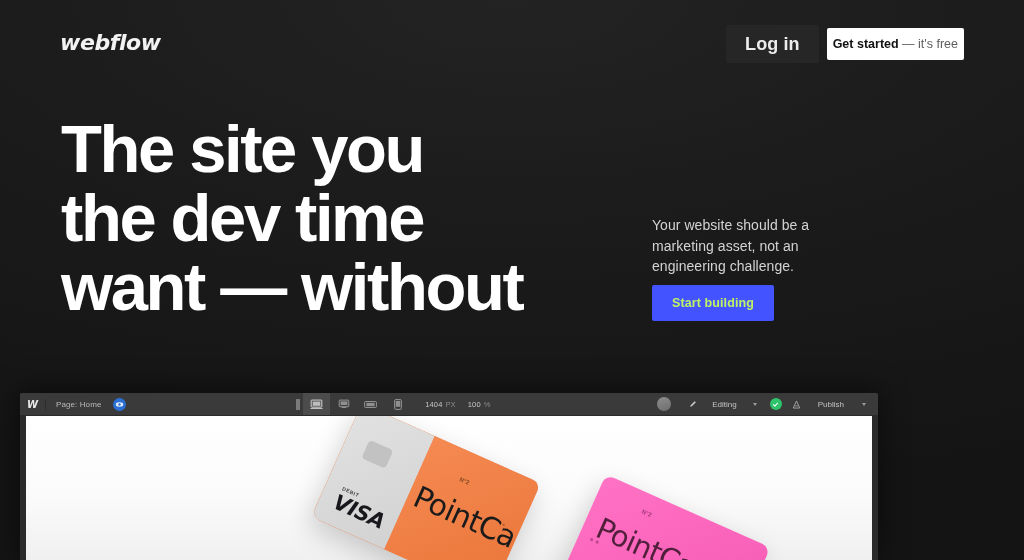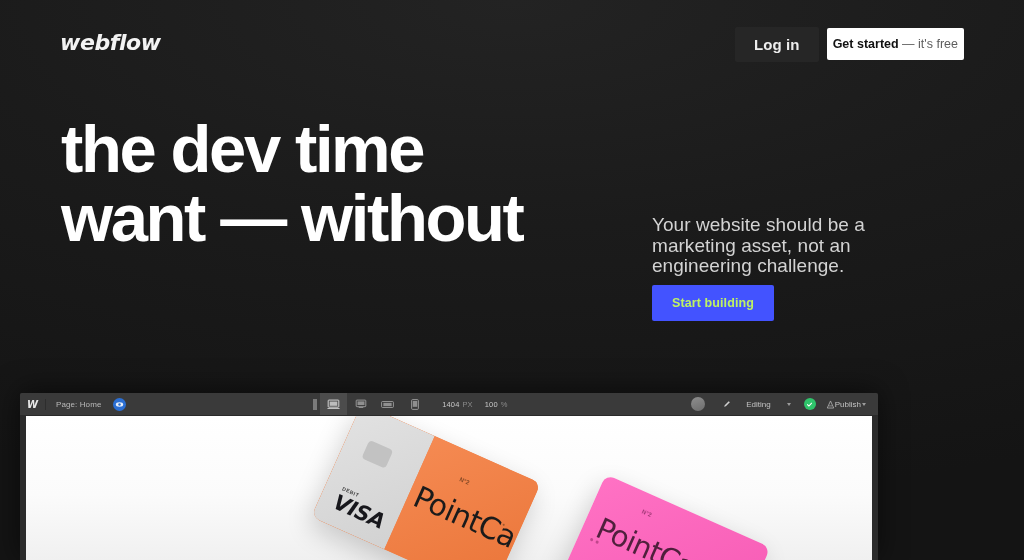--- a/index.html
+++ b/index.html
@@ -50,21 +50,21 @@
 
   .nav-actions {
     display: flex;
     align-items: center;
     gap: 8px;
   }
 
   .btn-login {
     background: #262626;
     color: #ededed;
-    font-size: 15px;
+    font-size: 18px;
     font-weight: 700;
     letter-spacing: 0.1px;
     padding: 10px 19px;
     border: none;
     border-radius: 2px;
     line-height: 1;
     cursor: pointer;
     font-family: "Liberation Sans", sans-serif;
   }
 
@@ -99,21 +99,21 @@
   .hero-heading .hl { display: block; white-space: nowrap; }
 
   .hero-side {
     position: absolute;
     left: 652px;
     top: 215px;
     width: 215px;
   }
 
   .hero-sub {
-    font-size: 19px;
+    font-size: 14px;
     line-height: 20.5px;
     color: #d3d3d3;
     font-weight: 400;
     letter-spacing: 0.05px;
   }
 
   .btn-start {
     margin-top: 8px;
     display: inline-block;
     background: #4353ff;
@@ -273,21 +273,21 @@
     background: #2fc46b;
     display: flex;
     align-items: center;
     justify-content: center;
     margin: 0 8px 0 4px;
   }
 
   .tb-publish {
     display: flex;
     align-items: center;
-    gap: 0;
+    gap: 17px;
     padding: 0 4px 0 2px;
     height: 100%;
     cursor: pointer;
     color: #c2c2c2;
     font-size: 8px;
   }
 
   .caret {
     width: 0; height: 0;
     border-left: 2.6px solid transparent;
@@ -448,20 +448,21 @@
   <div class="nav">
     <div class="brand">webflow</div>
     <div class="nav-spacer"></div>
     <div class="nav-actions">
       <button class="btn-login">Log in</button>
       <button class="btn-getstarted"><span class="gs-strong">Get started</span><span class="gs-light"> — it's free</span></button>
     </div>
   </div>
 
   <h1 class="hero-heading">
+    <span class="hl">The site you</span>
     <span class="hl">the dev time</span>
     <span class="hl">want — without</span>
   </h1>
 
   <div class="hero-side">
     <p class="hero-sub">Your website should be a marketing asset, not an engineering challenge.</p>
     <button class="btn-start">Start building</button>
   </div>
 
   <div class="designer">

